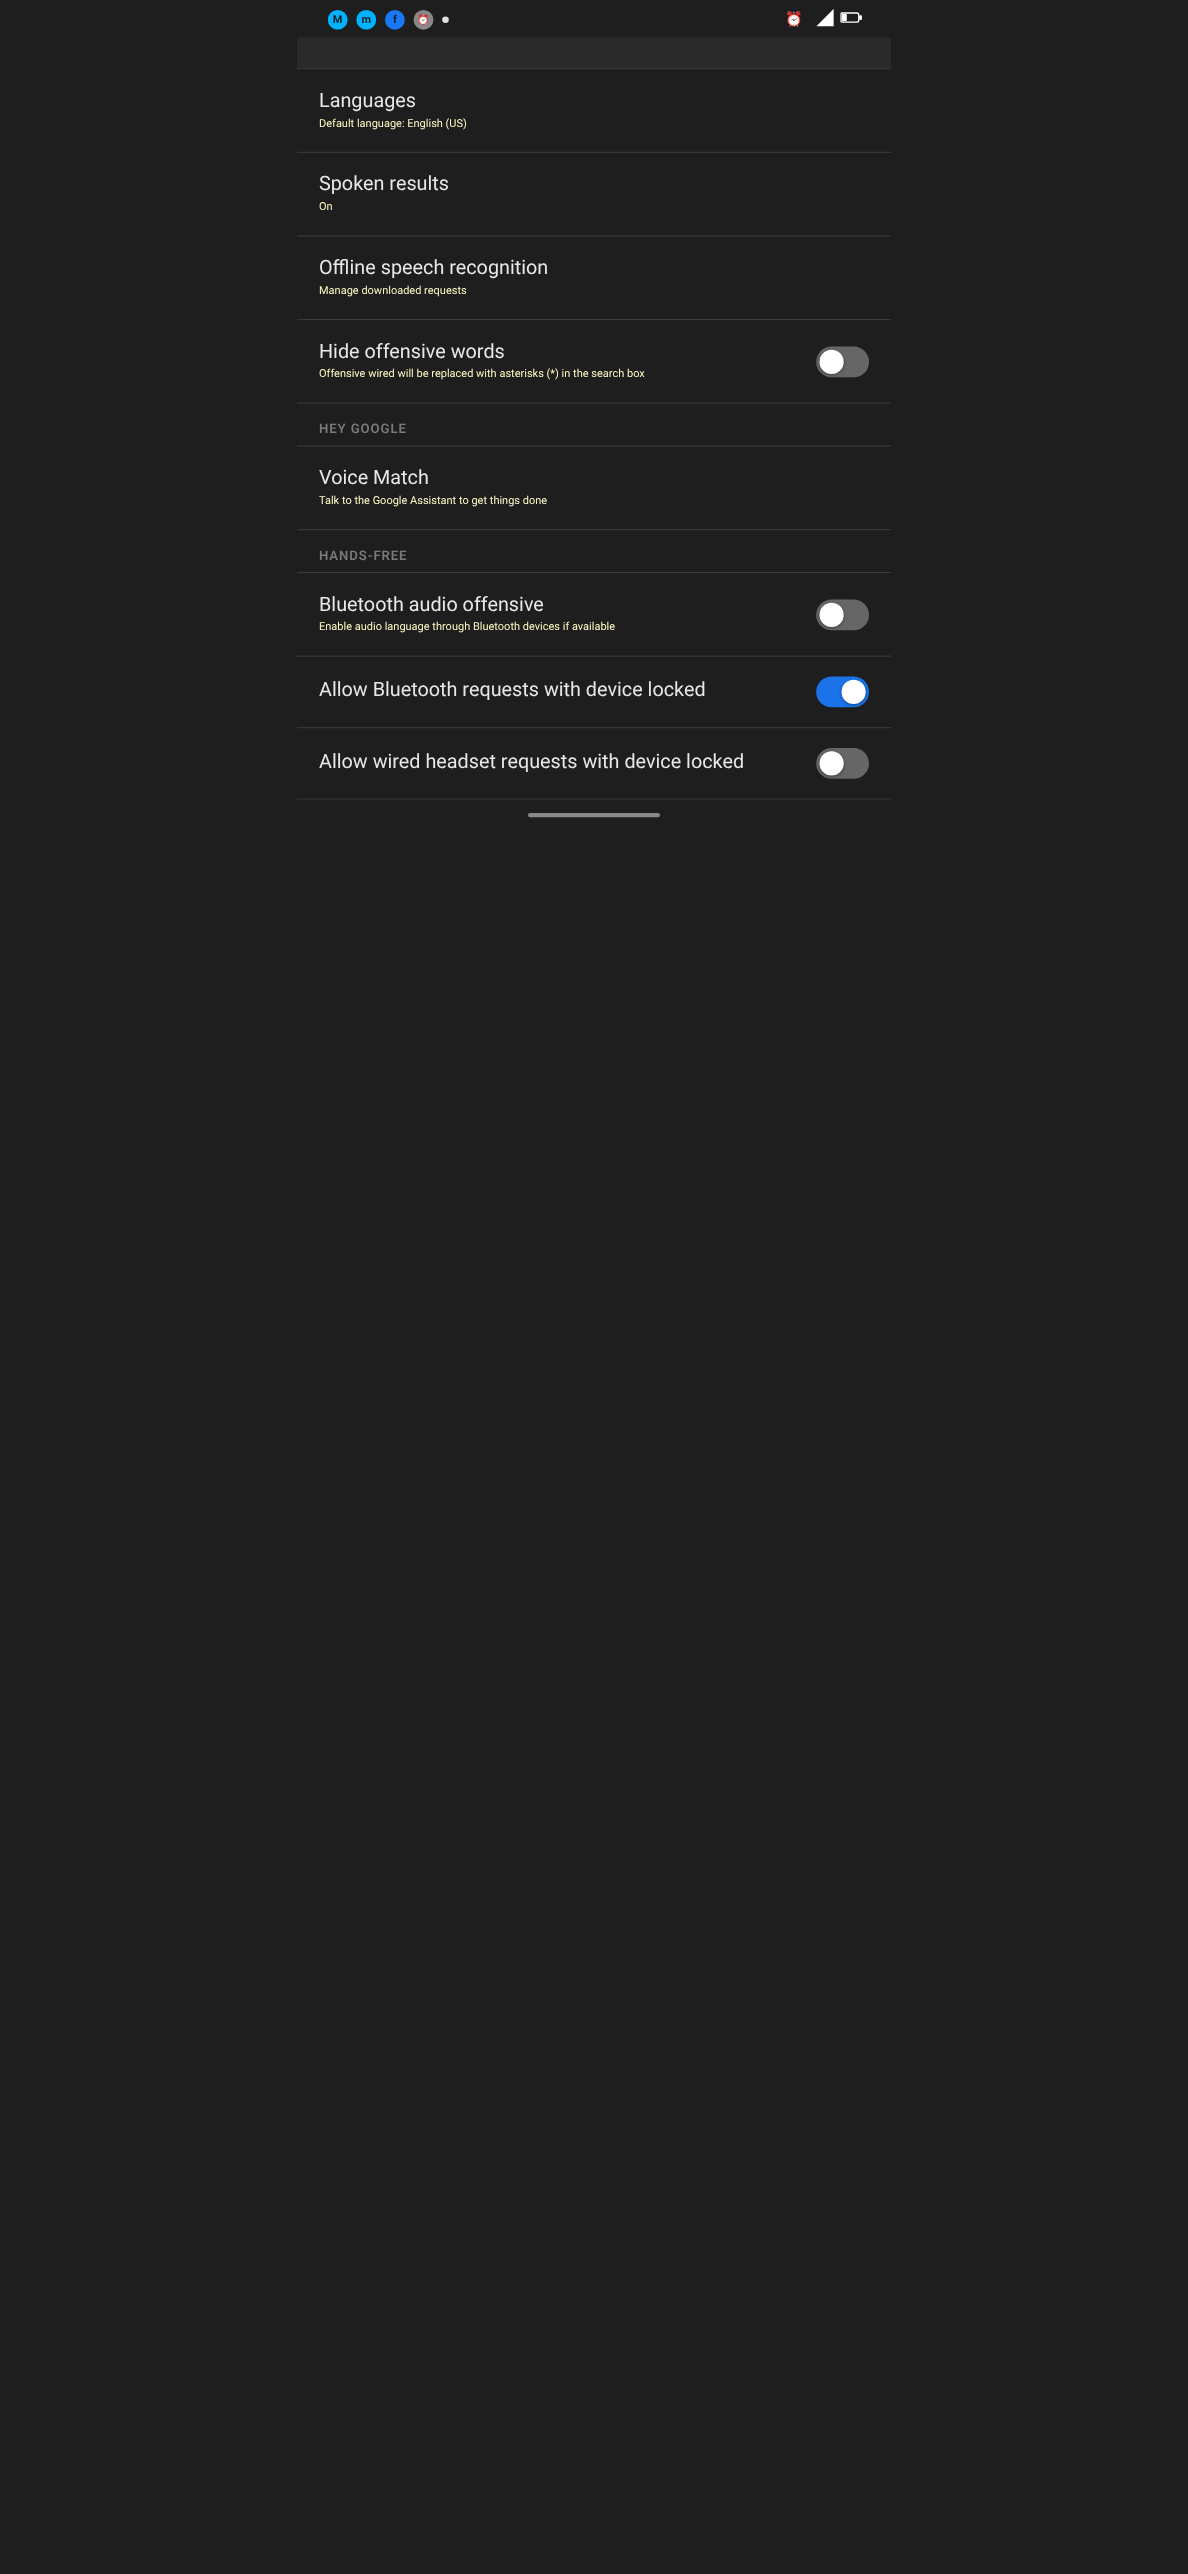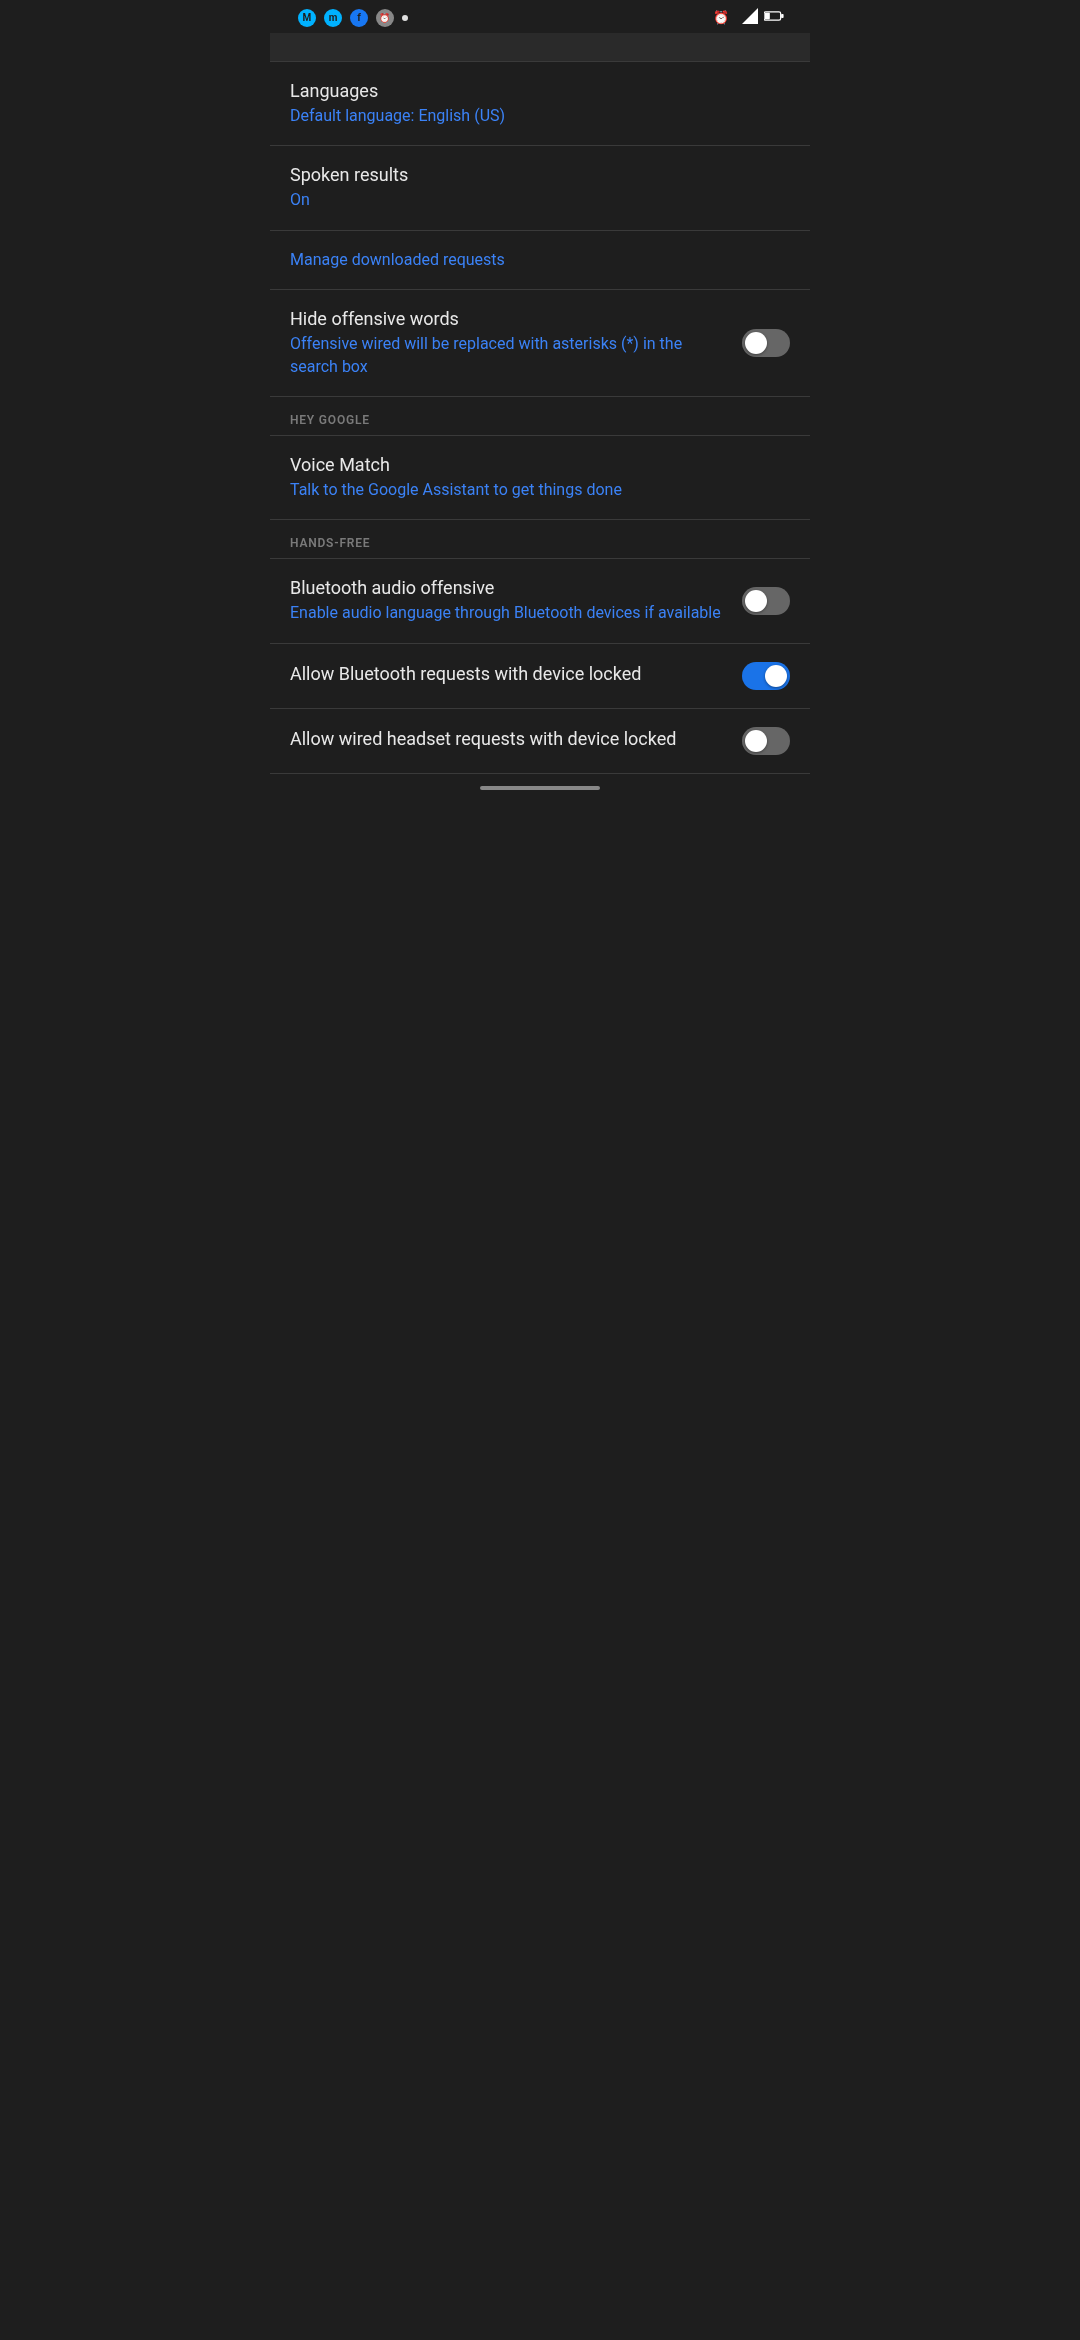--- a/index.html
+++ b/index.html
@@ -100,22 +100,22 @@
     }
     .settings-text {
       flex: 1;
     }
     .settings-title {
       font-size: 18px;
       color: #e8e8e8;
       margin-bottom: 4px;
     }
     .settings-subtitle {
-      font-size: 16px;
-      color: #3b82f6;
+      font-size: 10px;
+      color: #fef9c3;
       line-height: 1.4;
     }
 
     
     .section-header {
       padding: 16px 20px 8px;
       font-size: 12px;
       font-weight: 600;
       color: #7a7a7a;
       letter-spacing: 0.8px;
@@ -231,20 +231,21 @@
     <div class="divider"></div>
     <div class="settings-item">
       <div class="settings-text">
         <div class="settings-title">Spoken results</div>
         <div class="settings-subtitle">On</div>
       </div>
     </div>
     <div class="divider"></div>
     <div class="settings-item">
       <div class="settings-text">
+        <div class="settings-title">Offline speech recognition</div>
         <div class="settings-subtitle">Manage downloaded requests</div>
       </div>
     </div>
     <div class="divider"></div>
     <div class="settings-item">
       <div class="settings-text">
         <div class="settings-title">Hide offensive words</div>
         <div class="settings-subtitle">Offensive wired will be replaced with asterisks (*) in the search box</div>
       </div>
       <div class="toggle">

